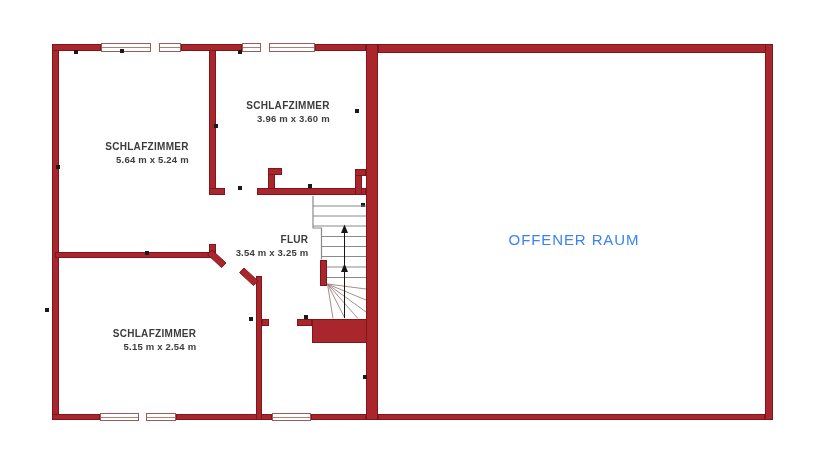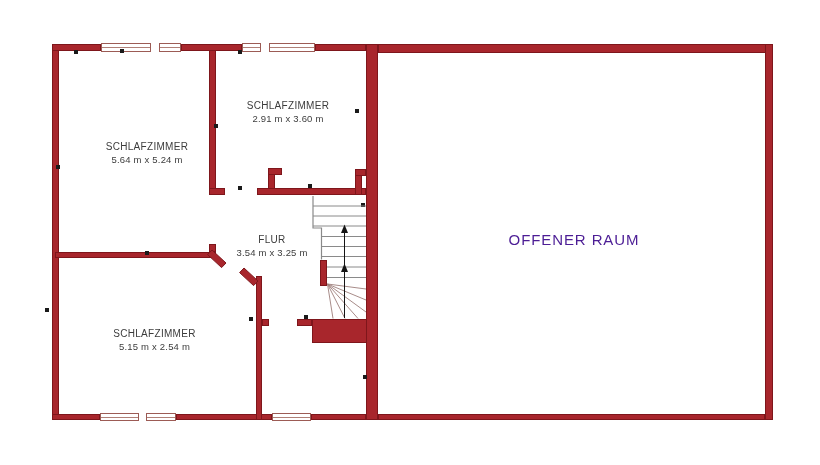--- a/index.html
+++ b/index.html
@@ -15,27 +15,27 @@
   }
   .window::after{ 
     content:"";position:absolute;left:0;right:0;top:50%;height:0;border-top:1px solid #b07f77;
   }
   .mullion{
     position:absolute;top:-1px;bottom:-1px;background:#ffffff;
     border-left:1px solid #9c5b55;border-right:1px solid #9c5b55;z-index:2;
   }
   .tick{position:absolute;width:4px;height:4px;background:#1a1a1a;}
   .label{
-    position:absolute;transform:translate(-50%,-50%);text-align:center;white-space:nowrap;
-    color:#3c3c3c;font-size:10px;line-height:13px;letter-spacing:0.3px;
+    position:absolute;transform:translate(-50%,-50%);text-align:right;white-space:nowrap;
+    color:#3c3c3c;font-size:10px;line-height:13px;letter-spacing:0.3px;font-weight:bold;
   }
   .label .dims{font-size:9.5px;letter-spacing:0.2px;}
   .label-big{
     position:absolute;transform:translate(-50%,-50%);white-space:nowrap;
-    color:#4c1d95;font-size:15px;letter-spacing:0.9px;font-weight:500;
+    color:#3b82f6;font-size:15px;letter-spacing:0.9px;font-weight:500;
   }
   svg.overlay{position:absolute;left:0;top:0;z-index:1;}
 </style>
 </head>
 <body>
 
 <div id="plan">
 
   <svg class="overlay" width="820" height="465" viewBox="0 0 820 465">
 
@@ -130,21 +130,21 @@
   <div class="tick" style="left:145px;top:251px;"></div>
   <div class="tick" style="left:363px;top:375px;"></div>
   <div class="tick" style="left:308px;top:184px;"></div>
 
   <div class="label" style="left:147px;top:153px;">
     <div>SCHLAFZIMMER</div>
     <div class="dims">5.64 m x 5.24 m</div>
   </div>
   <div class="label" style="left:288px;top:112px;">
     <div>SCHLAFZIMMER</div>
-    <div class="dims">2.91 m x 3.60 m</div>
+    <div class="dims">3.96 m x 3.60 m</div>
   </div>
   <div class="label" style="left:154.5px;top:339.5px;">
     <div>SCHLAFZIMMER</div>
     <div class="dims">5.15 m x 2.54 m</div>
   </div>
   <div class="label" style="left:272px;top:246px;">
     <div>FLUR</div>
     <div class="dims">3.54 m x 3.25 m</div>
   </div>
   <div class="label-big" style="left:574px;top:238.5px;">

